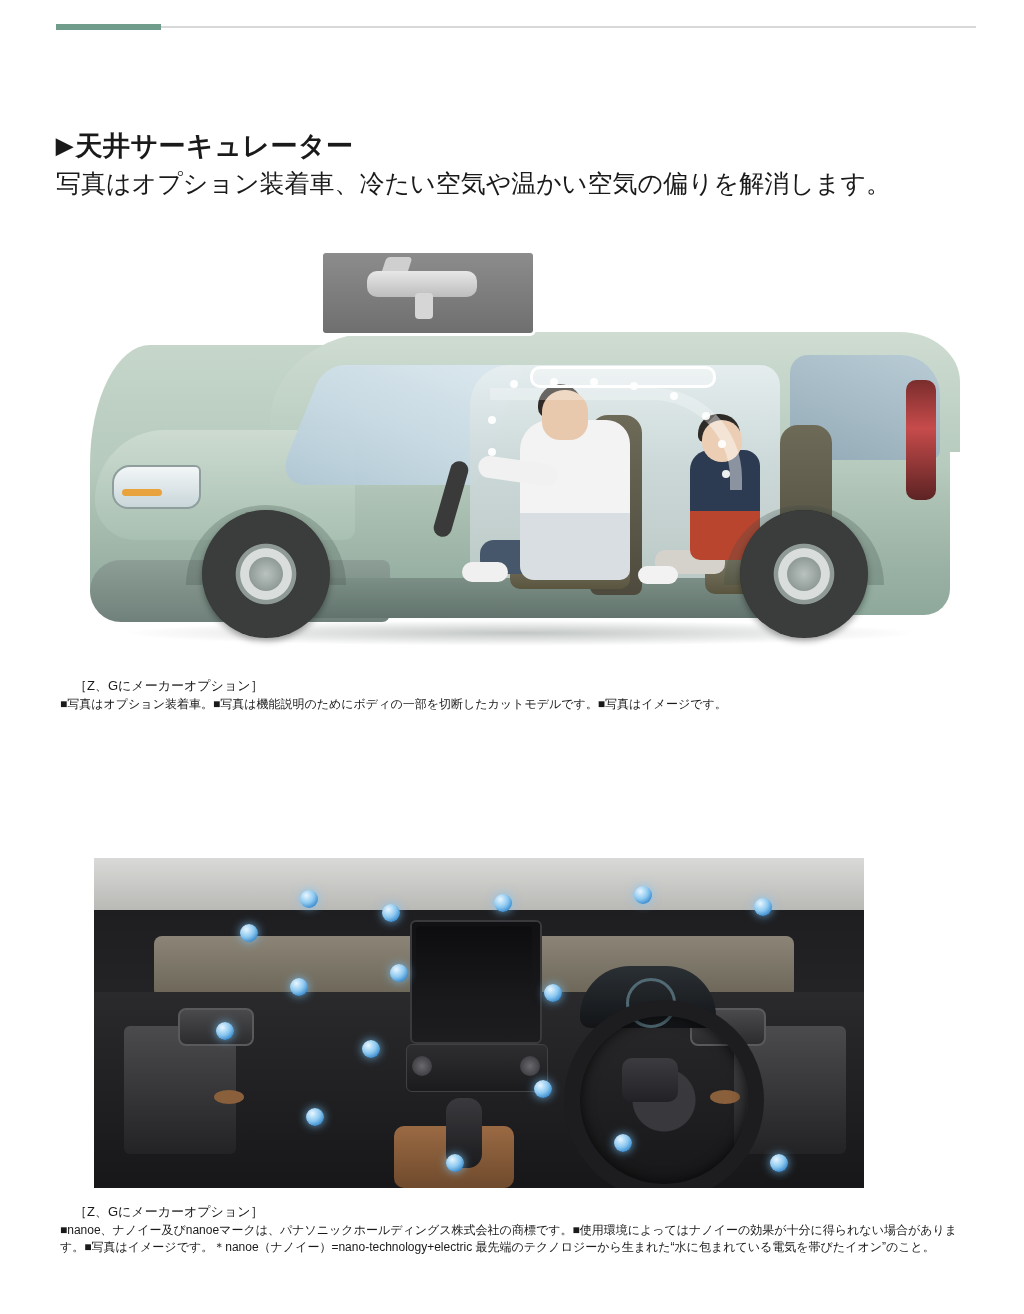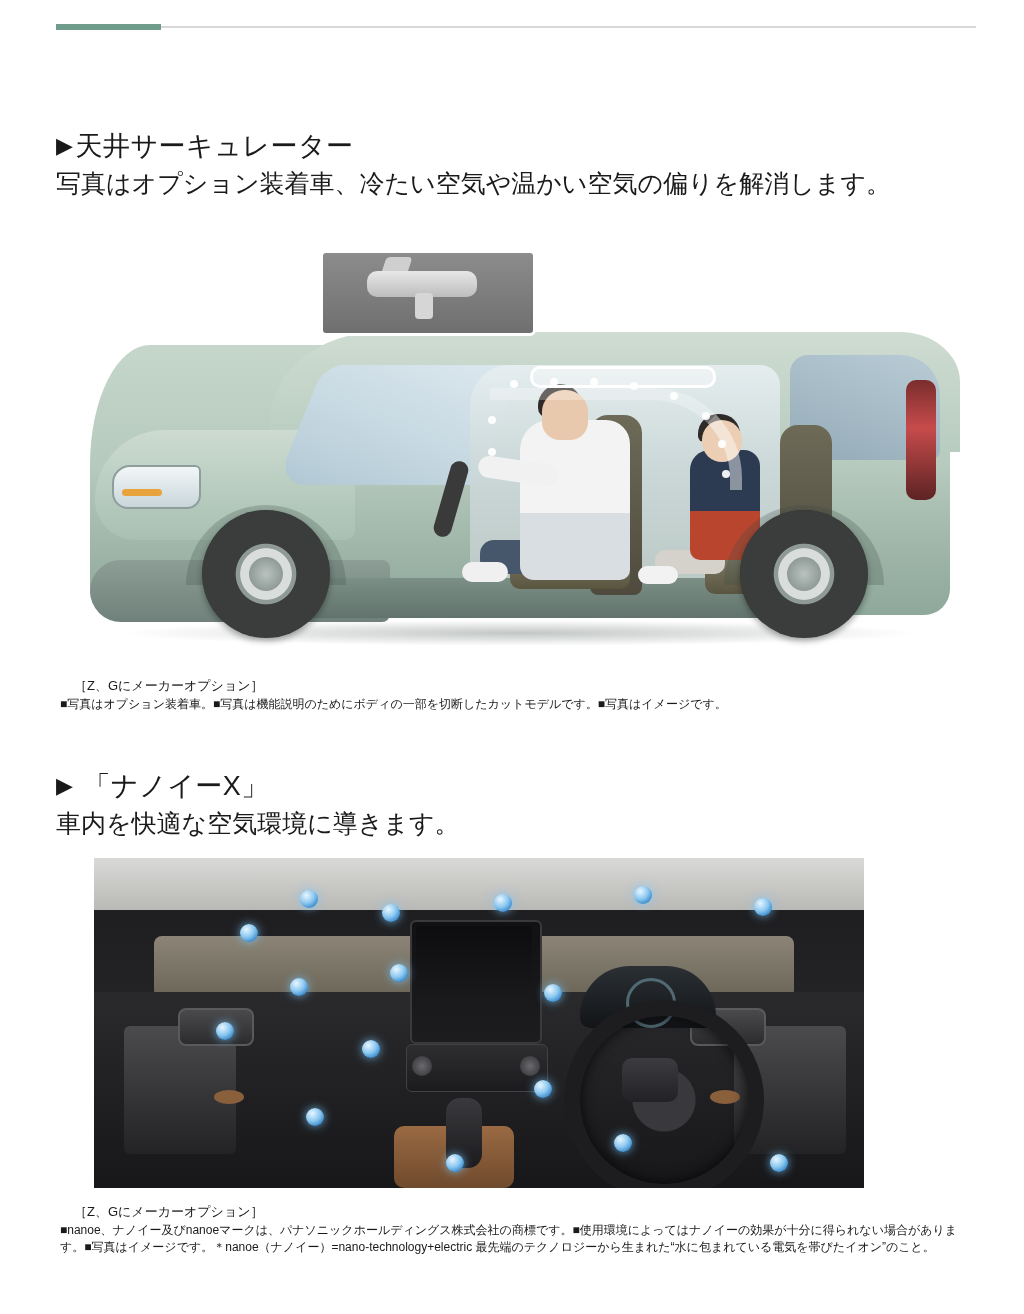--- a/index.html
+++ b/index.html
@@ -51,21 +51,21 @@
     color: #1a1a1a;
   }
 
   .section {
     position: absolute;
     left: 0;
     width: 1024px;
   }
   .sec-heading {
     font-size: 27px;
-    font-weight: normal;
+    font-weight: bold;
     color: #1a1a1a;
     letter-spacing: 0.5px;
     margin: 0 0 2px 0;
     white-space: nowrap;
   }
   .sec-heading .tri {
     font-size: 22px;
     vertical-align: 2px;
     margin-right: 2px;
   }
@@ -590,26 +590,20 @@
       <span class="unit"></span>
       <span class="stem"></span>
     </div>
   </div>
 
   <div class="note-block notes1">
     <div class="note-title">［Z、Gにメーカーオプション］</div>
     <div class="note-body">■写真はオプション装着車。■写真は機能説明のためにボディの一部を切断したカットモデルです。■写真はイメージです。</div>
   </div>
 
-  <div class="section" style="left:56px; top:768px; width:930px;">
-    <div class="sec-heading">
-      <span class="tri">▶</span> <span>「ナノイーX」</span>
-    </div>
-    <p class="sec-body">車内を快適な空気環境に導きます。</p>
-  </div>
 
   <div class="fig2">
     <div class="dash-ceiling"></div>
     <div class="dash-pad"></div>
     <div class="dash-lower"></div>
 
     <div class="door-card l"></div>
     <div class="door-card r"></div>
 
     <div class="vent left"></div>

